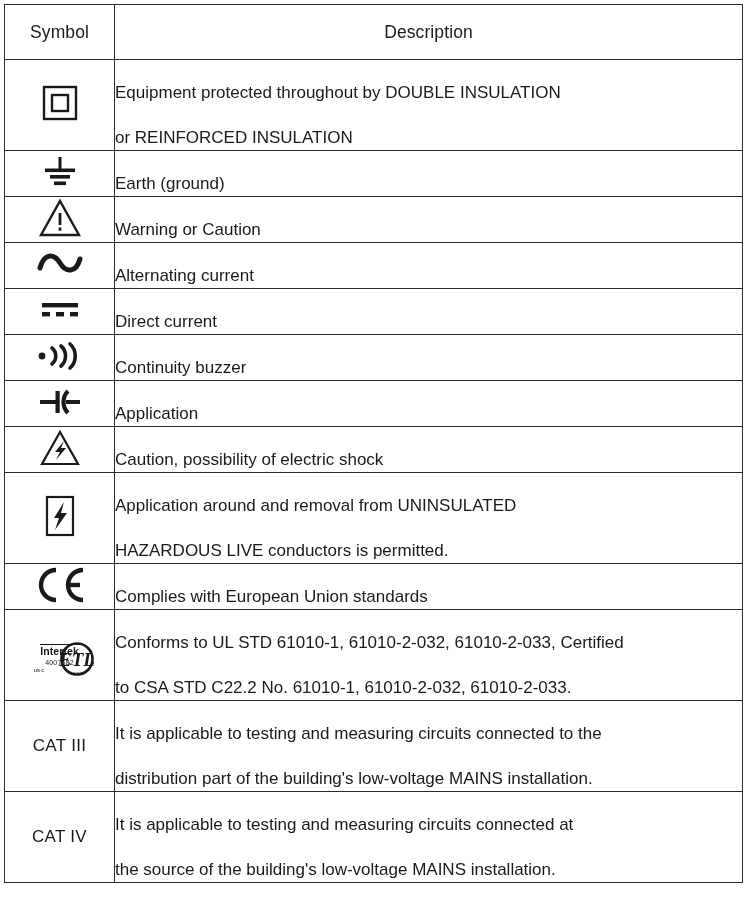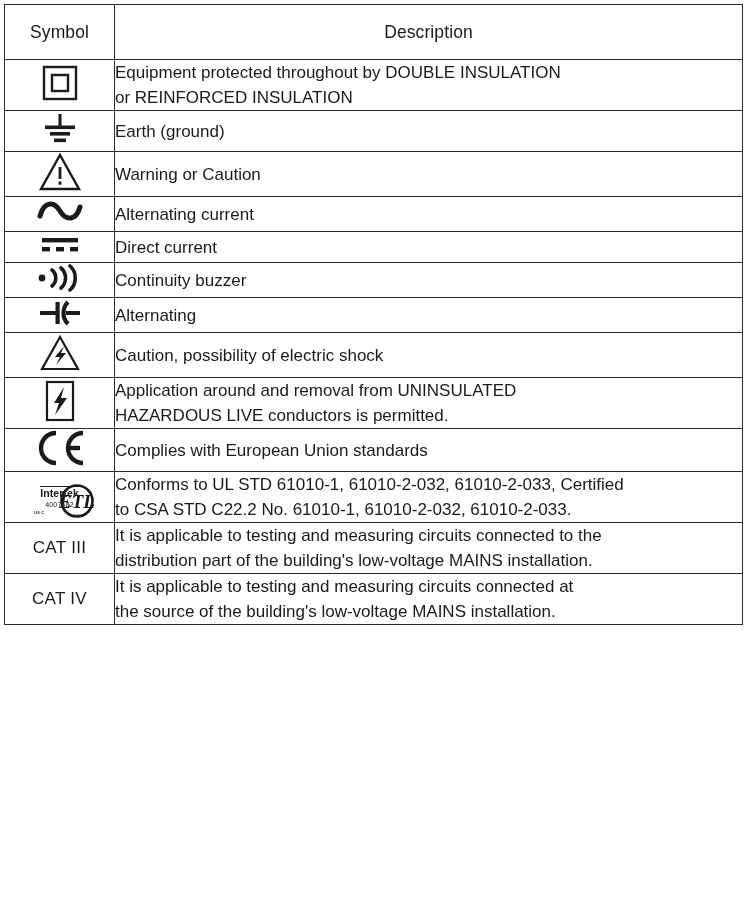--- a/index.html
+++ b/index.html
@@ -55,21 +55,21 @@
     padding: 5px 0;
     margin-left: 11px;
   }
 
   .desc-cell {
     padding: 7px 0 7px 11px;
     font-size: 17px;
     line-height: 25px;
     color: #1a1a1a;
   }
-  .desc-cell .line { display: block; white-space: nowrap; }
+  .desc-cell .line { display: block; white-space: nowrap; margin-top: 20px; }
 
   .cat-label {
     text-align: center;
     font-size: 17px;
     font-weight: normal;
     letter-spacing: 0.3px;
   }
 
   
   .glyph {
@@ -230,21 +230,21 @@
           <span class="glyph">
             <svg width="50" height="30" viewBox="0 0 50 30">
               <rect x="5" y="13" width="17" height="4" fill="#1a1a1a"></rect>
               <rect x="20.5" y="4" width="4.2" height="22" fill="#1a1a1a"></rect>
               <path d="M33 4 C 27 10, 27 20, 33 26" fill="none" stroke="#1a1a1a" stroke-width="4.2"></path>
               <rect x="31" y="13" width="14" height="4" fill="#1a1a1a"></rect>
             </svg>
           </span>
         </td>
         <td class="desc-cell">
-          <span class="line">Alternating</span>
+          <span class="line">Application</span>
         </td>
       </tr>
 
 
       <tr>
         <td class="sym-cell">
           <span class="glyph">
             <svg width="44" height="40" viewBox="0 0 44 40">
               <path d="M22 4 L40 36 L4 36 Z" fill="none" stroke="#1a1a1a" stroke-width="2.2" stroke-linejoin="miter"></path>
               <path d="M26 13 L17 24 L22 24 L18 32 L28 20 L23 20 Z" fill="#1a1a1a"></path>

